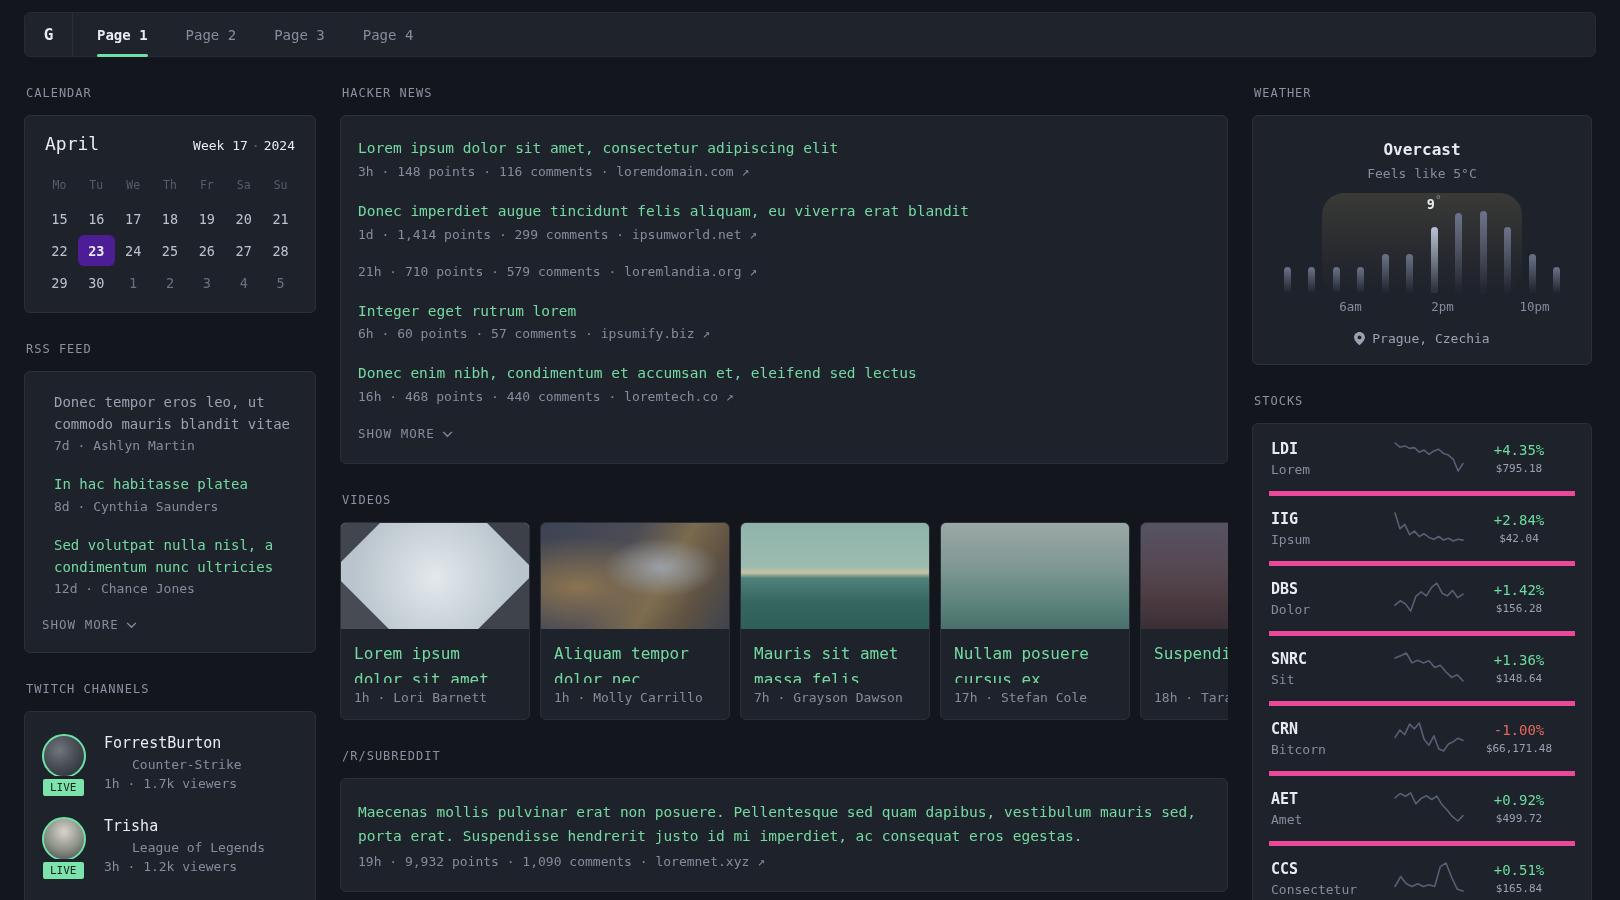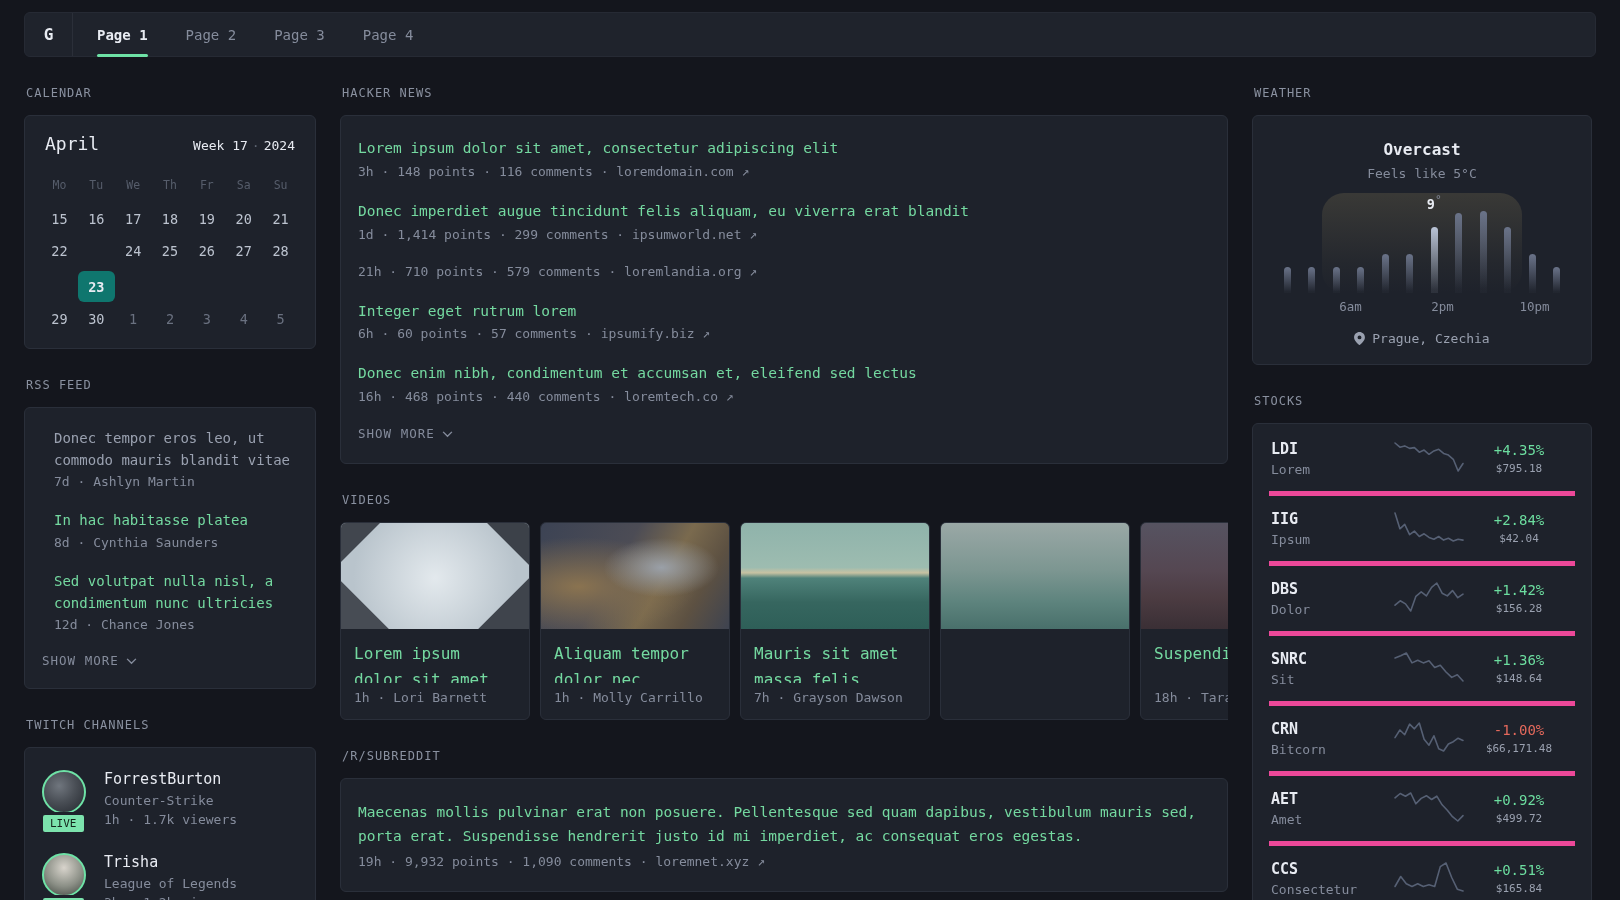--- a/index.html
+++ b/index.html
@@ -77,21 +77,21 @@
   .cal-month{font-size:18px;color:var(--white);}
   .cal-week{font-size:13px;color:var(--white);}
   .cal-week .sep{color:var(--dim);margin:0 4px;}
   .cal-grid{display:grid;grid-template-columns:repeat(7,1fr);margin-top:18px;row-gap:1px;}
   .cal-wd{color:#565d6b;font-size:11.5px;text-align:center;padding:6px 0 10px 0;}
   .cal-day{
     height:31px;display:flex;align-items:center;justify-content:center;
     color:#bcc3cf;font-size:13.5px;border-radius:6px;cursor:pointer;
   }
   .cal-day.muted{color:#6a7180;}
-  .cal-day.selected{background:#0f766e;color:var(--white);font-weight:bold;margin-top:36px;}
+  .cal-day.selected{background:#4c1d95;color:var(--white);font-weight:bold;}
   
   .rss-card{padding:20px 17px;}
   .rss-item{margin-bottom:21px;cursor:pointer;margin-left:12px;}
   .rss-item .title{color:var(--green);font-size:14px;line-height:1.55;}
   .rss-item.read .title{color:#9aa1b0;}
   .rss-item .meta{margin-top:3px;}
   .rss-card .show-more{margin-top:2px;}
   
   .twitch-card{padding:22px 17px;}
   .tw-row{display:flex;gap:16px;margin-bottom:26px;cursor:pointer;}
@@ -101,21 +101,21 @@
     border:2px solid var(--accent);
   }
   .avatar-1{background:radial-gradient(circle at 38% 35%,#70767e 0%,#4a4f56 45%,#23272e 100%);}
   .avatar-2{background:radial-gradient(circle at 50% 32%,#d8d4cc 0%,#8b8f86 55%,#3e443e 100%);}
   .live-badge{
     position:absolute;left:-2px;bottom:-8px;
     background:#7ce3ad;color:#14241b;font-size:11px;
     padding:2px 7px;border-radius:5px;border:3px solid var(--card);
   }
   .tw-name{font-size:15px;color:var(--white);}
-  .tw-game{color:var(--gray);font-size:13px;margin-top:5px;}
+  .tw-game{color:var(--gray);font-size:13px;margin-top:5px;margin-left:28px;}
   .tw-meta{color:var(--gray);font-size:13px;margin-top:4px;}
   
   .list-card{padding:22px 17px;}
   .hn-item{margin-bottom:22px;cursor:pointer;}
   .hn-item .title{color:var(--green);font-size:14.5px;line-height:1.5;}
   .hn-item .meta{margin-top:4px;}
   .reddit-item .title{color:var(--green);font-size:14.5px;line-height:1.65;}
   .reddit-item .meta{margin-top:5px;}
   
   .videos-row{display:flex;gap:10px;overflow:hidden;}
@@ -353,20 +353,24 @@
   </div>
         <div class="video-card">
     <div class="video-thumb thumb-3"></div>
     <div class="video-body">
       <div class="video-title">Mauris sit amet massa felis</div>
       <div class="video-meta">7h · Grayson Dawson</div>
     </div>
   </div>
         <div class="video-card">
     <div class="video-thumb thumb-4"></div>
+    <div class="video-body">
+      <div class="video-title">Nullam posuere cursus ex</div>
+      <div class="video-meta">17h · Stefan Cole</div>
+    </div>
   </div>
         <div class="video-card">
     <div class="video-thumb thumb-5"></div>
     <div class="video-body">
       <div class="video-title">Suspendisse diam</div>
       <div class="video-meta">18h · Tara</div>
     </div>
   </div>
       </div>
 

